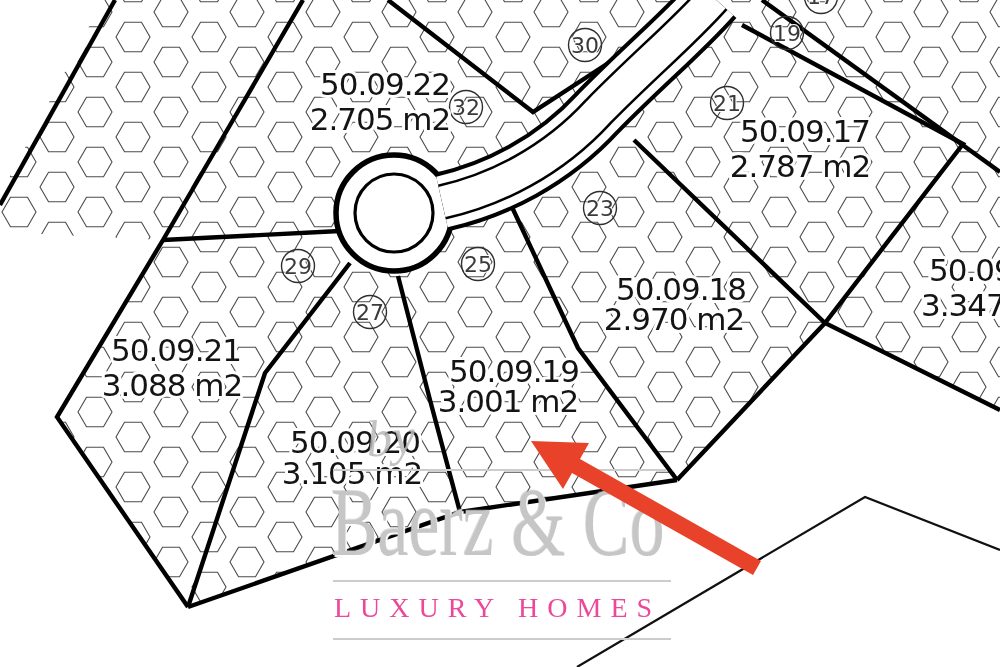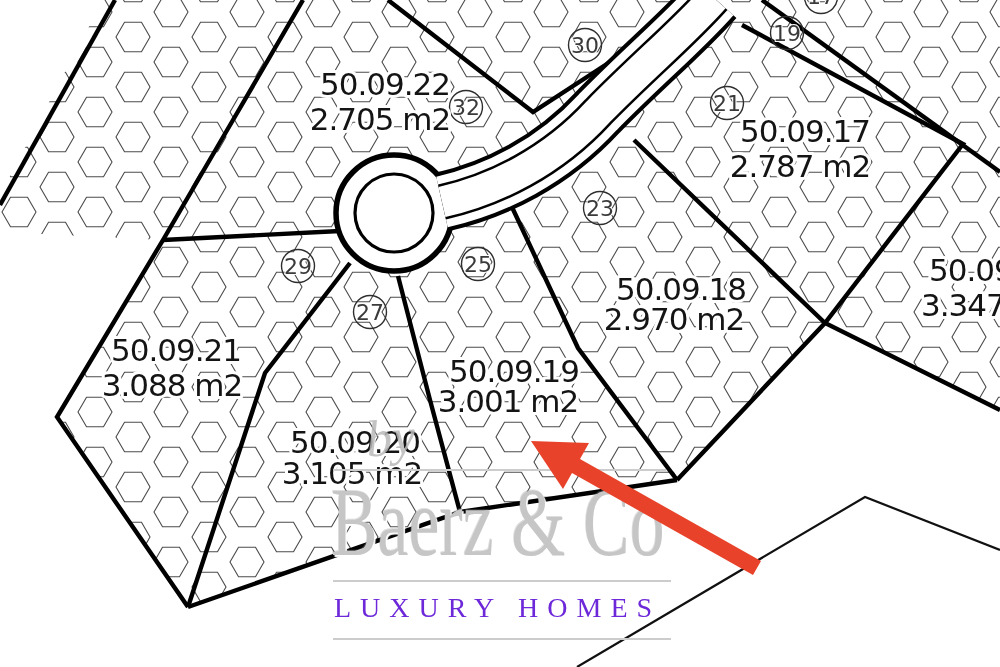--- a/index.html
+++ b/index.html
@@ -27,21 +27,21 @@
   }
   #wm-brand{
     left:331px;top:478px;width:480px;height:90px;
     font-family:"Liberation Serif",serif;font-size:97px;line-height:90px;white-space:nowrap;
     color:#c6c6c6;transform:scaleX(0.72);transform-origin:left top;
     text-shadow:2px 2px 1px #ffffff,-1px -1px 0 rgba(160,160,160,0.35);
   }
   #wm-tagline{
     left:334px;top:592px;width:345px;
     font-family:"Liberation Serif",serif;font-size:28px;letter-spacing:9px;white-space:nowrap;
-    color:#6d28d9;text-shadow:1px 1px 0 #ffffff;
+    color:#ec4899;text-shadow:1px 1px 0 #ffffff;
   }
   .wm-rule{position:absolute;z-index:20;background:#cccccc;height:2px;}
   #wm-rule-top{left:333px;top:469px;width:333px;}
   #wm-rule-mid{left:333px;top:580px;width:338px;}
   #wm-rule-bot{left:333px;top:638px;width:338px;}
 </style>
 </head>
 <body>
 
 <div id="stage">

